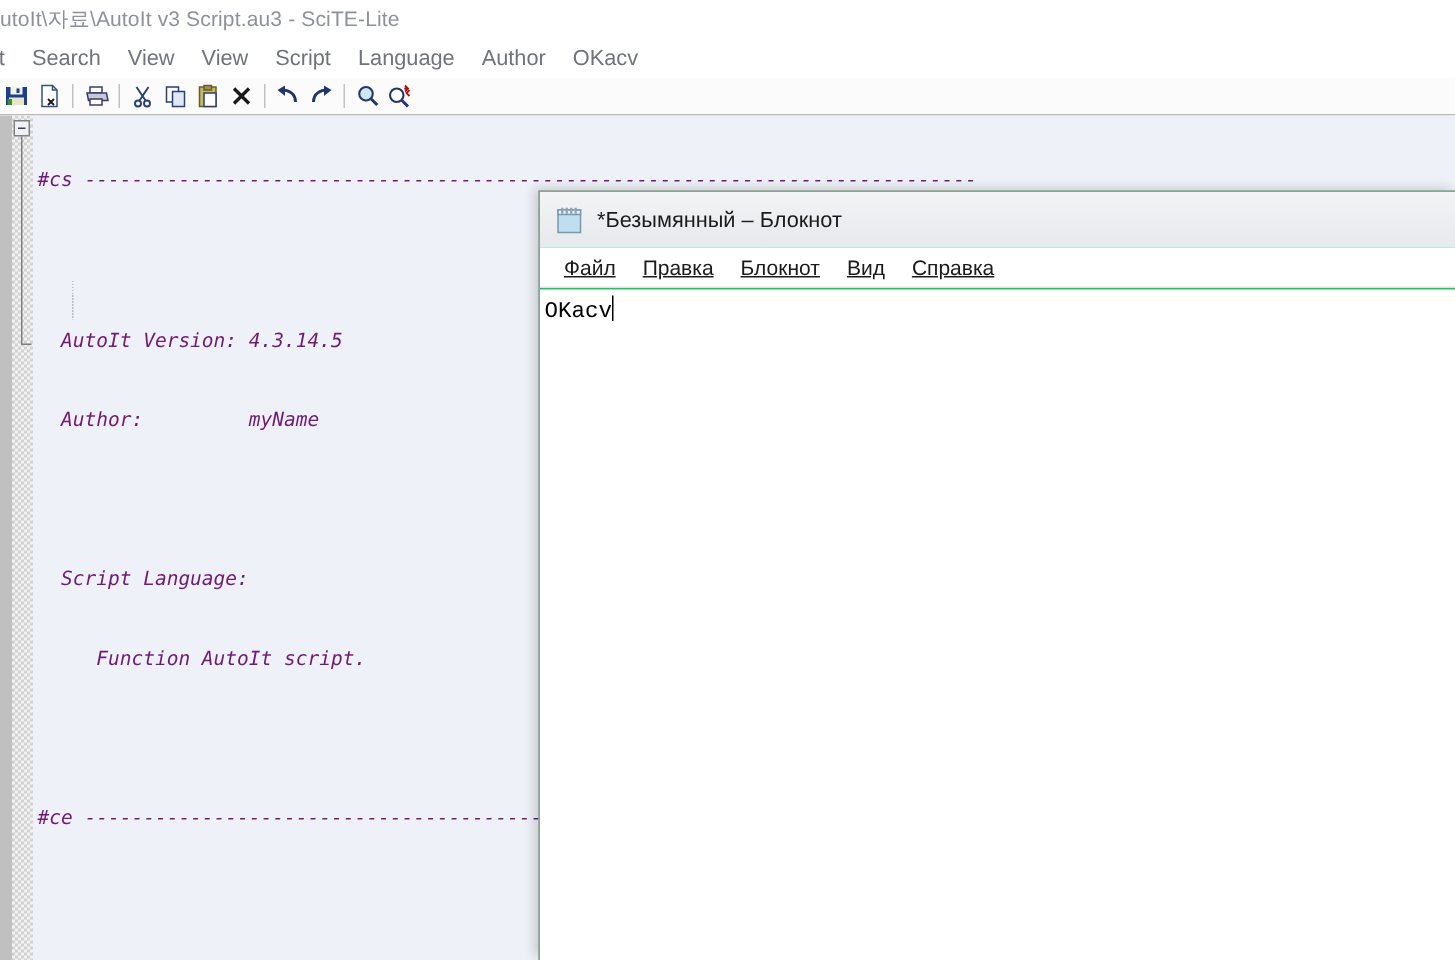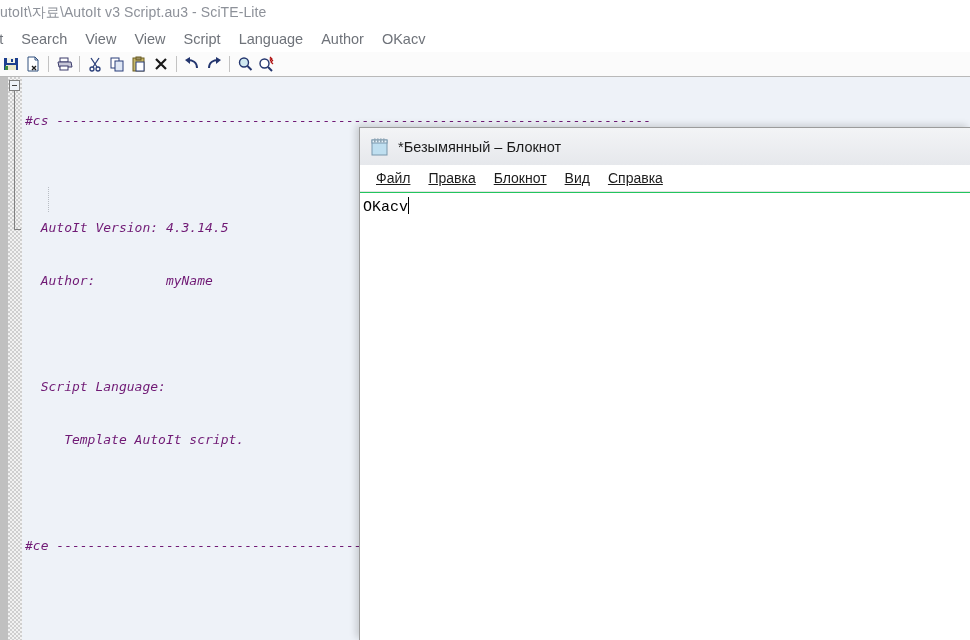--- a/index.html
+++ b/index.html
@@ -369,21 +369,21 @@
     <div id="fold-line-foot"></div>
     <div id="fold-inner-dotted"></div>
 
     <div id="code">
       <div class="cl"><span class="cmt">#cs ----------------------------------------------------------------------------</span></div>
       <div class="cl"></div>
       <div class="cl"><span class="cmt">  AutoIt Version: 4.3.14.5</span></div>
       <div class="cl"><span class="cmt">  Author:         myName</span></div>
       <div class="cl"></div>
       <div class="cl"><span class="cmt">  Script Language:</span></div>
-      <div class="cl"><span class="cmt">     Template AutoIt script.</span></div>
+      <div class="cl"><span class="cmt">     Function AutoIt script.</span></div>
       <div class="cl"></div>
       <div class="cl"><span class="cmt">#ce ----------------------------------------------------------------------------</span></div>
       <div class="cl"></div>
       
       
       
       
 
       
 

